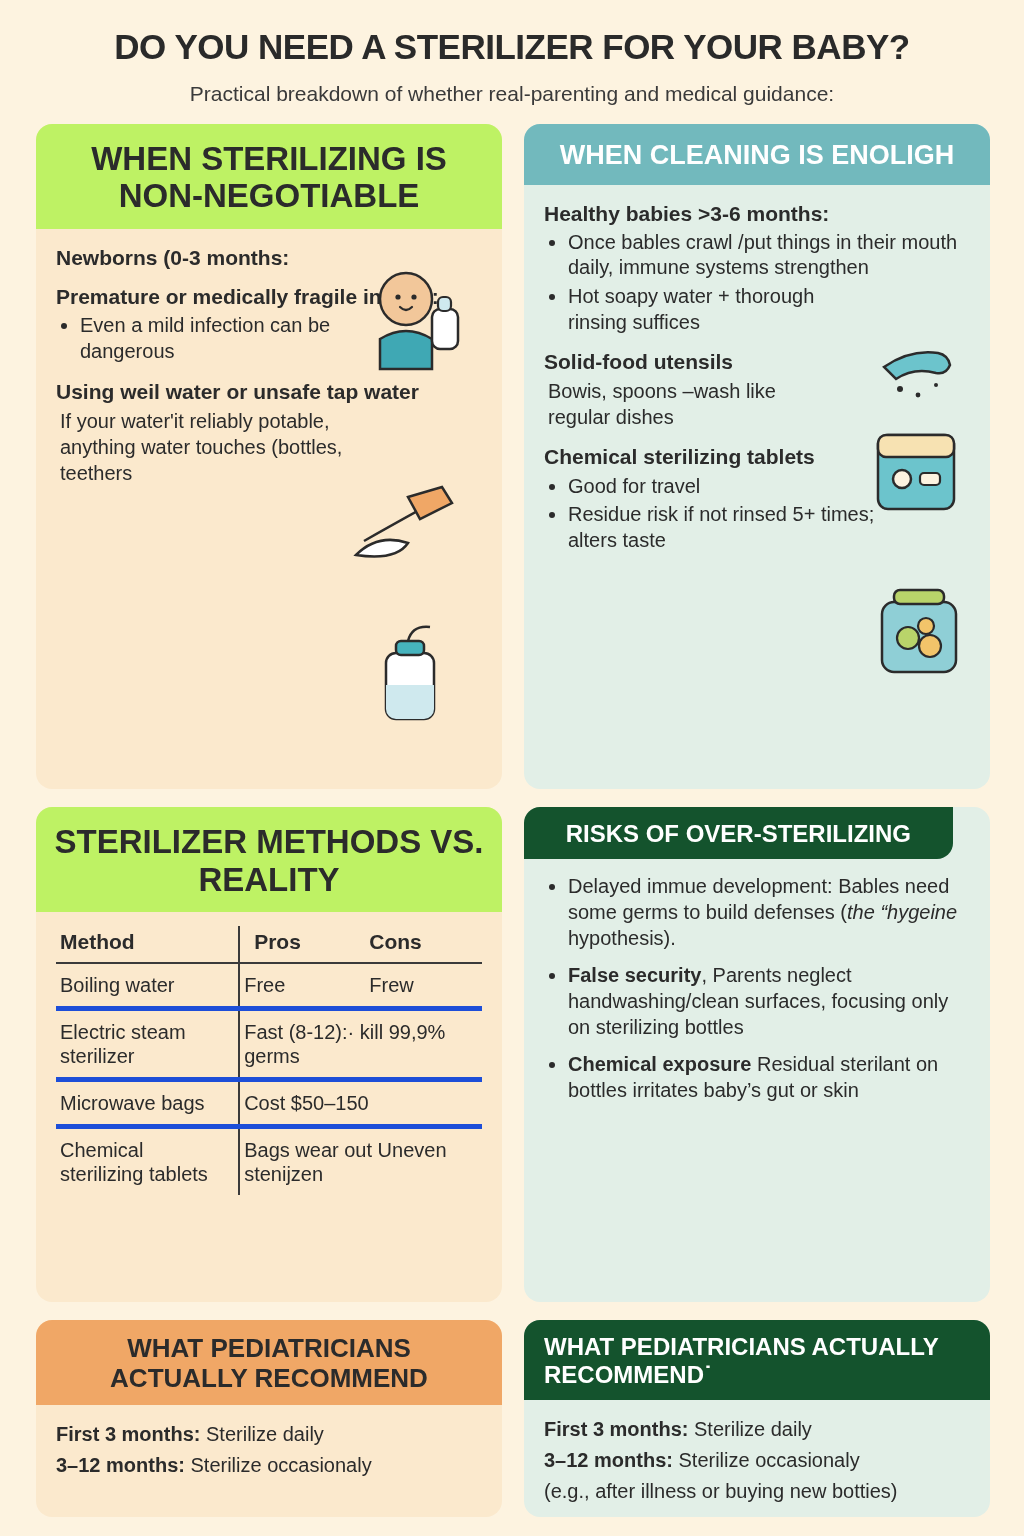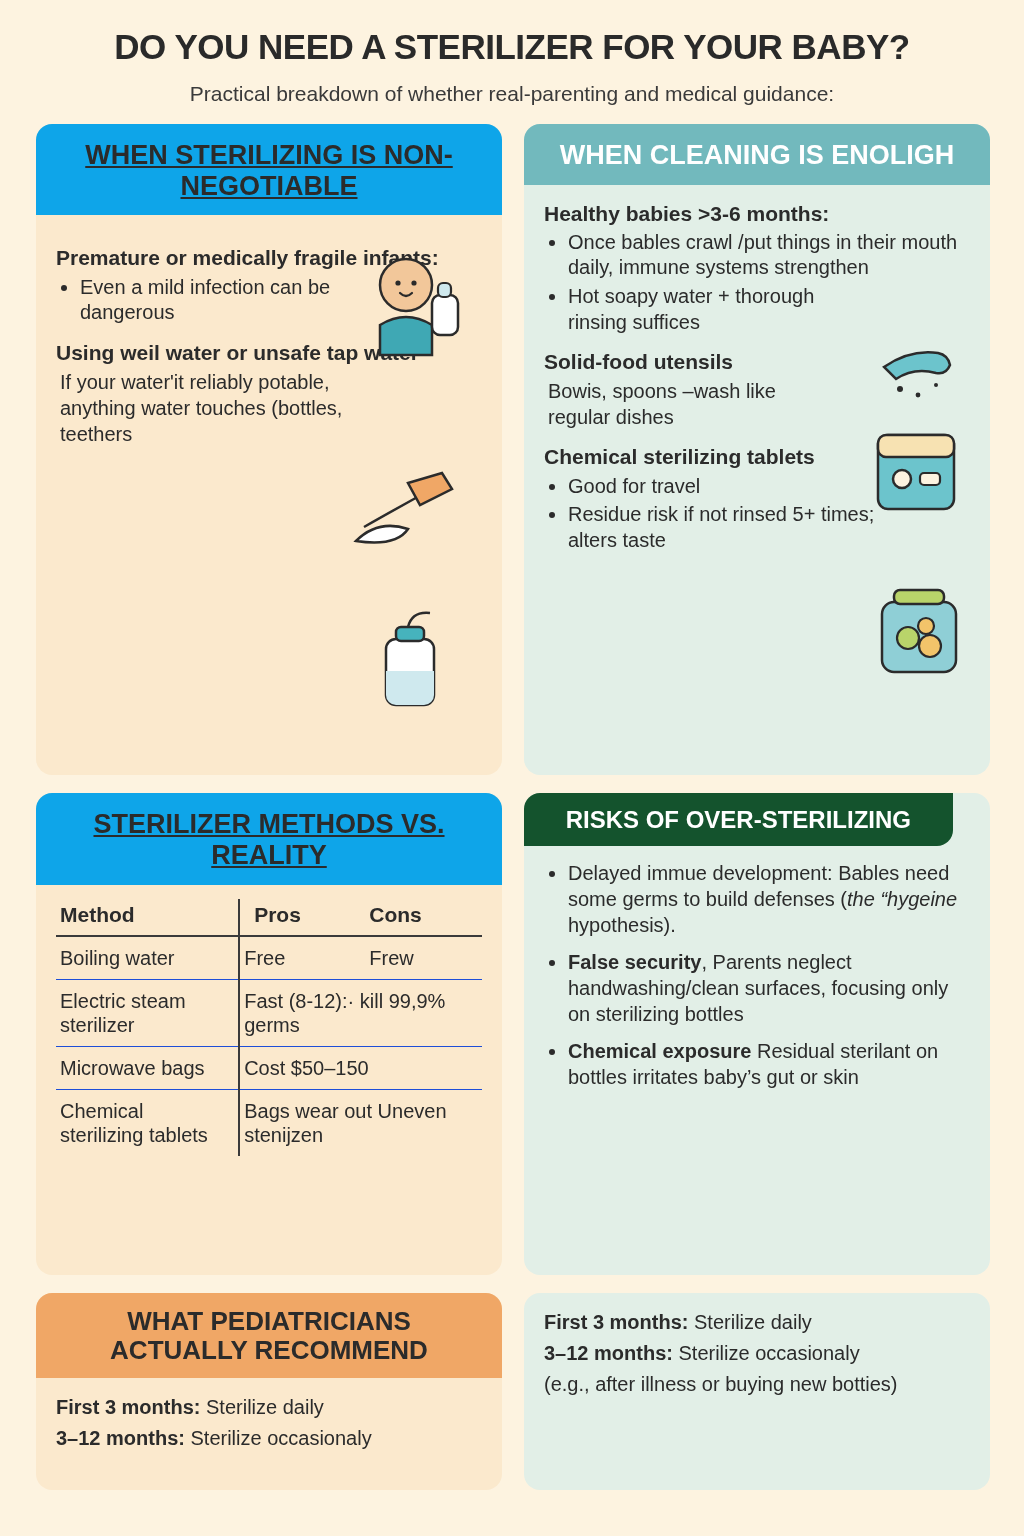--- a/index.html
+++ b/index.html
@@ -44,41 +44,41 @@
   .card { border-radius: 16px; overflow: hidden; position: relative; }
   .card.left  { background: #fbe9cd; }
   .card.right { background: #e2efe7; }
 
   .card-head {
     text-align: center;
     font-weight: bold;
     line-height: 1.14;
     padding: 16px 18px 14px;
   }
-  .head-orange { background: #0ea5e9; color: #2b2b2b; font-size: 27px; text-decoration: underline; }
+  .head-orange { background: #bef264; color: #2b2b2b; font-size: 33px; }
   .head-teal   { background: #72b9bd; color: #ffffff; font-size: 27px; }
   .head-teal-sm{ background: #14532d; color: #ffffff; font-size: 24px; padding: 13px 18px 12px; }
   .head-orange-sm { background: #f0a766; color: #2b2b2b; font-size: 26px; padding: 14px 24px 12px; }
 
   .card-body { padding: 16px 20px 18px; position: relative; }
 
   .sub { font-weight: bold; font-size: 21px; margin: 0 0 4px; line-height: 1.2; }
   .sub.mt { margin-top: 14px; }
   ul { margin: 0 0 0 4px; padding-left: 20px; }
   li { font-size: 20px; line-height: 1.28; margin-bottom: 3px; }
   .plain { font-size: 20px; line-height: 1.3; margin: 2px 0 0 4px; }
   .ital { font-style: italic; }
 
   
   table { width: 100%; border-collapse: collapse; margin-top: 6px; }
   th {
     text-align: left; font-size: 21px; font-weight: bold; padding: 4px 8px 8px 4px;
     border-bottom: 2px solid #3a3a3a;
   }
-  td { font-size: 20px; padding: 9px 8px 9px 4px; vertical-align: top; line-height: 1.2; border-bottom: 1px solid #1d4ed8; }
+  td { font-size: 20px; padding: 9px 8px 9px 4px; vertical-align: top; line-height: 1.2; border-bottom: 5px solid #1d4ed8; }
   tr:last-child td { border-bottom: none; }
   td.c1 { width: 43%; }
   td.c2, th.c2 { border-left: 2px solid #3a3a3a; padding-left: 14px; }
   th.c2 { border-left: none; }
   .colsep { border-left: 2px solid #3a3a3a; }
 
   .risk-body { padding: 14px 20px 18px 10px; }
   .risk-body ul { padding-left: 30px; }
   .risk-body li { font-size: 20px; line-height: 1.3; margin-bottom: 11px; }
   .bold { font-weight: bold; }
@@ -96,20 +96,21 @@
 
   <h1 class="title">DO YOU NEED A STERILIZER FOR YOUR BABY?</h1>
   <div class="subtitle">Practical breakdown of whether real-parenting and medical guidance:</div>
 
   <div class="grid">
 
     <div class="card left">
       <div class="card-head head-orange">WHEN STERILIZING IS NON-NEGOTIABLE</div>
       <div class="card-body" style="height:560px">
 
+        <div class="sub">Newborns (0-3 months:</div>
 
         <div class="sub mt">Premature or medically fragile infants:</div>
         <ul>
           <li style="width:63%">Even a mild infection can be dangerous</li>
         </ul>
 
         <div class="sub mt">Using weil water or unsafe tap water</div>
         <div class="plain" style="width:72%">If your water'it reliably potable, anything water touches (bottles, teethers</div>
 
         <span class="ill" style="right:18px; top:36px;">
@@ -249,20 +250,21 @@
         <div class="rec-line">
           <b>First 3 months:</b><span> Sterilize daily</span>
         </div>
         <div class="rec-line">
           <b>3–12 months:</b><span> Sterilize occasionaly</span>
         </div>
       </div>
     </div>
 
     <div class="card right">
+      <div class="card-head head-teal-sm" style="text-align:left; padding-left:20px;">WHAT PEDIATRICIANS ACTUALLY RECOMMEND˙</div>
       <div class="card-body" style="padding-top:12px; height:112px">
         <div class="rec-line">
           <b>First 3 months:</b><span> Sterilize daily</span>
         </div>
         <div class="rec-line">
           <b>3–12 months:</b><span> Sterilize occasionaly</span>
         </div>
         <div class="rec-line">(e.g., after illness or buying new botties)</div>
       </div>
     </div>

